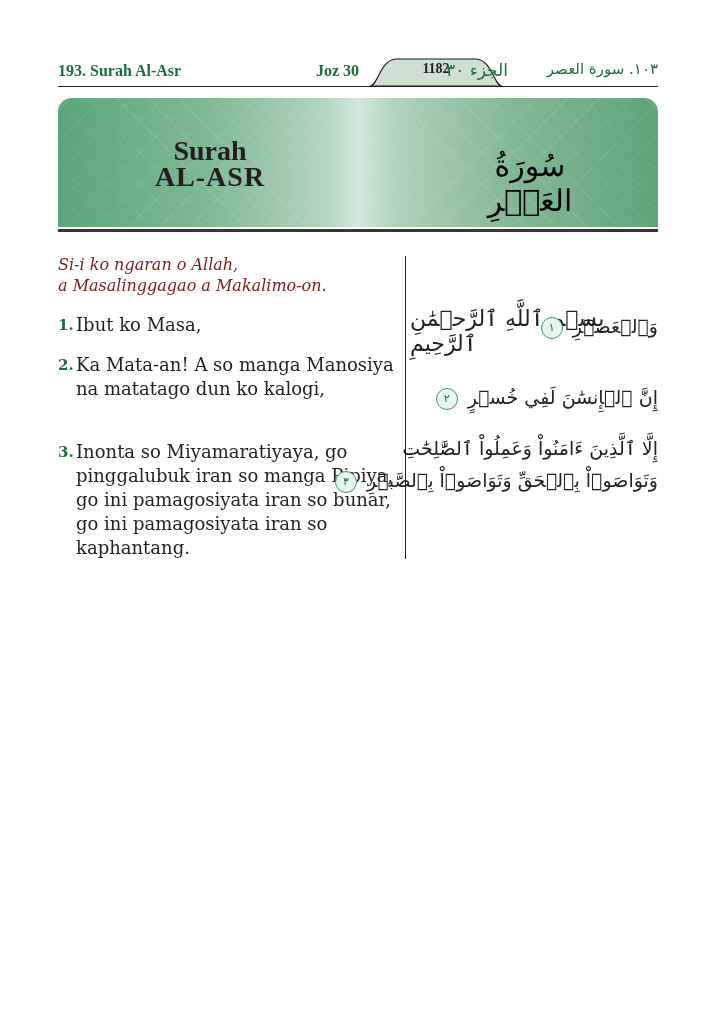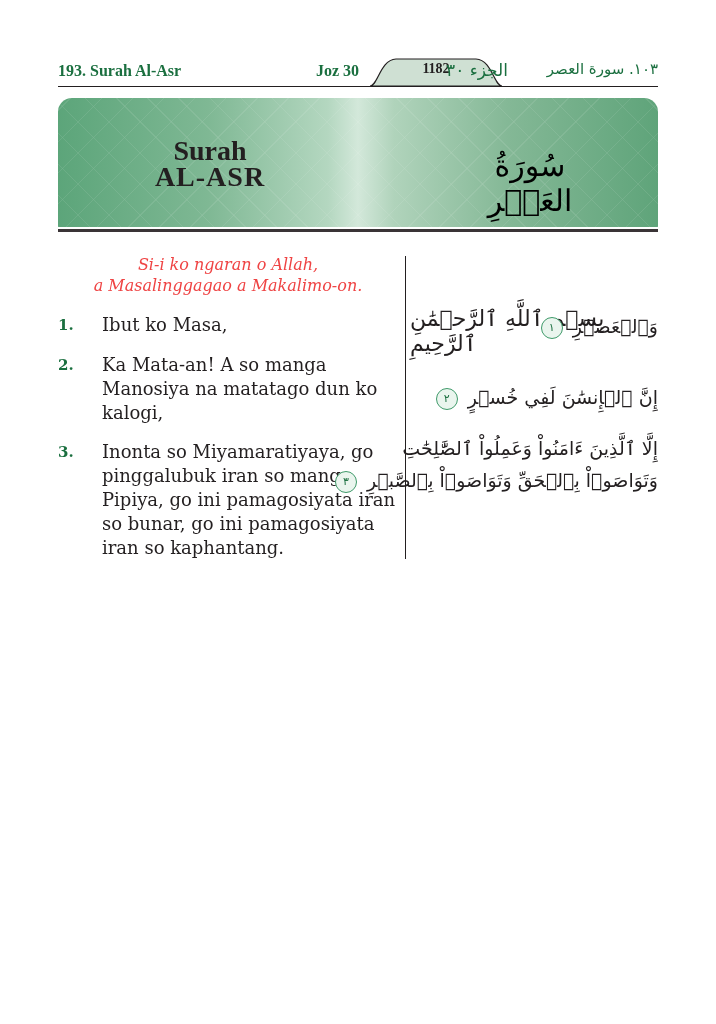--- a/index.html
+++ b/index.html
@@ -17,24 +17,24 @@
     background: linear-gradient(90deg, #5ca57a 0%, #7fb894 25%, #b4d7c0 45%, #d3e8da 50%, #b0d3bb 56%, #84b896 75%, #5fa47a 100%); }
   .banner::before { content:""; position:absolute; inset:0; opacity:0.18;
     background-image: repeating-linear-gradient(45deg, rgba(255,255,255,0.5) 0 1px, transparent 1px 22px), repeating-linear-gradient(-45deg, rgba(255,255,255,0.5) 0 1px, transparent 1px 22px); }
   .banner-bottom { position:absolute; left:58px; top:227px; width:600px; height:2px; background:#ffffff; }
   .banner-rule { position:absolute; left:58px; top:229px; width:600px; height:3px; background:#3a3436; }
   .banner-title-en { position:absolute; left:140px; top:138px; width:140px; text-align:center; font-family:"Liberation Serif", serif; font-weight:bold; font-size:28px; line-height:26px; color:#231f20; }
   .banner-title-ar { position:absolute; left:460px; top:140px; width:140px; text-align:center; font-family:"DejaVu Serif", serif; font-size:30px; color:#000000; direction:rtl;margin-top:8px; }
 
   .col-divider { position:absolute; left:405px; top:256px; width:1.3px; height:303px; background:#231f20; }
 
-  .basmala-en { position:absolute; left:58px; top:254px; width:340px; text-align:center; font-style:italic; font-family:"DejaVu Serif", serif; font-size:16px; line-height:21px; color:#ef4444; }
+  .basmala-en { position:absolute; left:58px; top:254px; width:340px; font-style:italic; font-family:"DejaVu Serif", serif; font-size:16px; line-height:21px; color:#7f1d1d; }
   .verse { position:absolute; left:58px; width:340px; font-family:"DejaVu Serif", serif; font-size:18px; line-height:24px; }
   .verse-num { position:absolute; left:0; top:0; color:#1a6f3f; font-weight:bold; font-size:15px; }
-  .verse-text { display:block; margin-left:44px; color:#231f20; }
+  .verse-text { display:block; margin-left:18px; color:#231f20; }
 
   .ar { position:absolute; right:58px; direction:rtl; text-align:right; font-family:"DejaVu Sans", sans-serif; color:#231f20; }
   .ar-basmala { left:410px; right:58px; top:262px; text-align:left; font-size:22px;margin-top:44px; }
   .ar-verse { font-size:19px; line-height:32px; }
   .ayah-mark { display:inline-block; width:20px; height:20px; border:1.5px solid #3f9a6a; border-radius:50%; color:#1a6f3f; font-size:11px; line-height:20px; text-align:center; vertical-align:middle; margin:0 4px; background:#eaf5ee; }
 </style>
 </head>
 <body>
 
 <div class="running-header">

